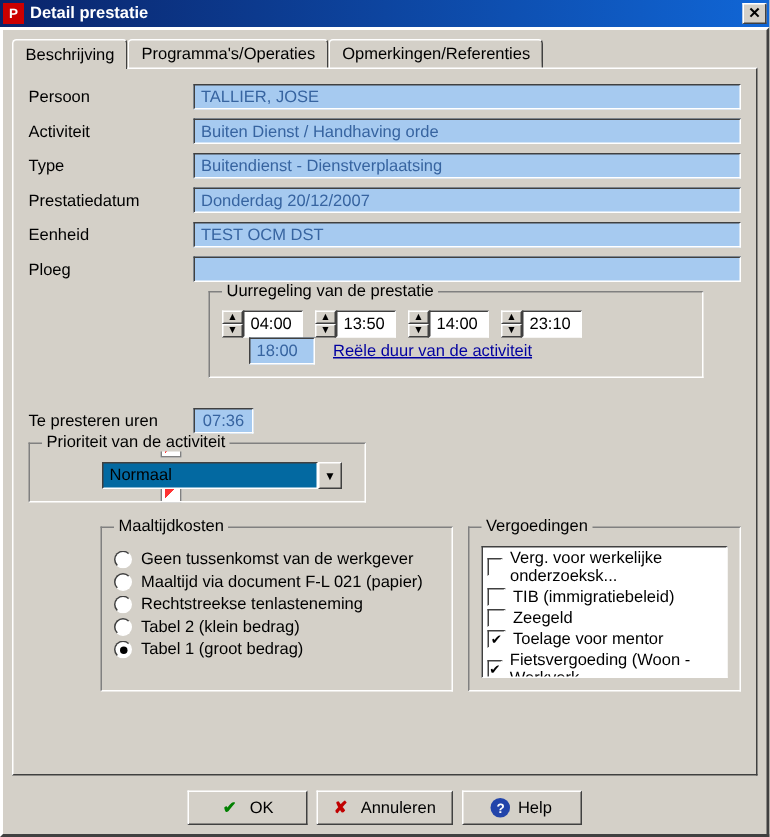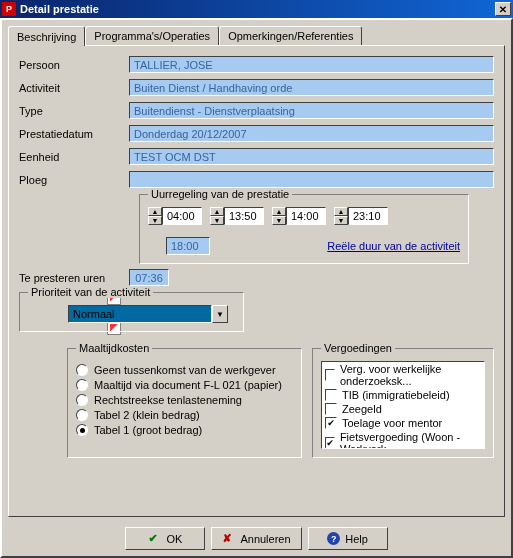--- a/index.html
+++ b/index.html
@@ -198,21 +198,21 @@
     display:flex; align-items:center; justify-content:center; gap:5px;
     cursor:default; height:23px;
   }
   .ico { width:13px; height:13px; display:inline-block;}
   .ico-ok{ color:#008000; font-weight:bold;}
   .ico-cancel{ color:#c00000; font-weight:bold;}
   .ico-help{
     width:13px; height:13px; border-radius:50%; background:#2244aa; color:#fff;
     display:flex; align-items:center; justify-content:center; font-size:9px; font-weight:bold;
   }
-  .te-presteren { display:flex; align-items:center; margin-top:5px;}
+  .te-presteren { display:flex; align-items:center; margin-top:20px;}
   .te-presteren .lbl{ width:110px;}
 </style>
 </head>
 <body>
 
 <div class="titlebar">
   <div class="sysicon">P</div>
   <div class="title">Detail prestatie</div>
   <div class="close">✕</div>
 </div>
@@ -282,21 +282,21 @@
           <div class="spinval">14:00</div>
         </div>
         <div class="spinner">
           <div class="spinbtns">
             <div class="spinbtn">▲</div>
             <div class="spinbtn">▼</div>
           </div>
           <div class="spinval">23:10</div>
         </div>
       </div>
-      <div style="margin-top:12px; display:flex; align-items:center;justify-content:space-between;">
+      <div style="margin-top:0; display:flex; align-items:center;">
         <span class="duration-box">18:00</span>
         <span class="linklike">Reële duur van de activiteit</span>
       </div>
     </div>
 
     <div class="te-presteren">
       <div class="lbl">Te presteren uren</div>
       <div class="display-field small">07:36</div>
     </div>
 

